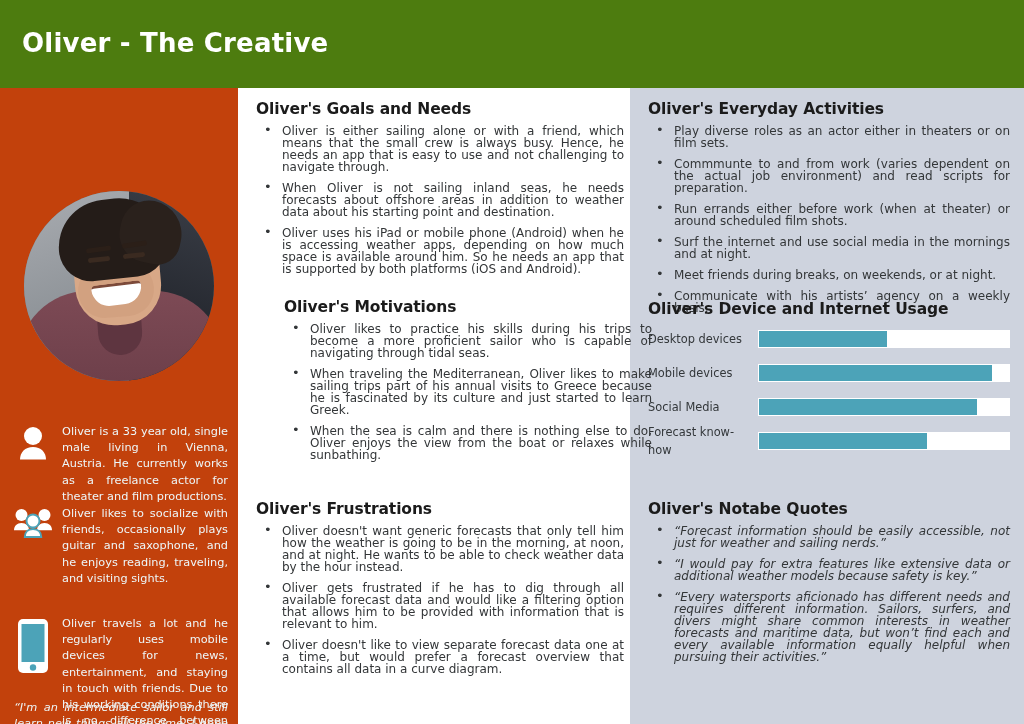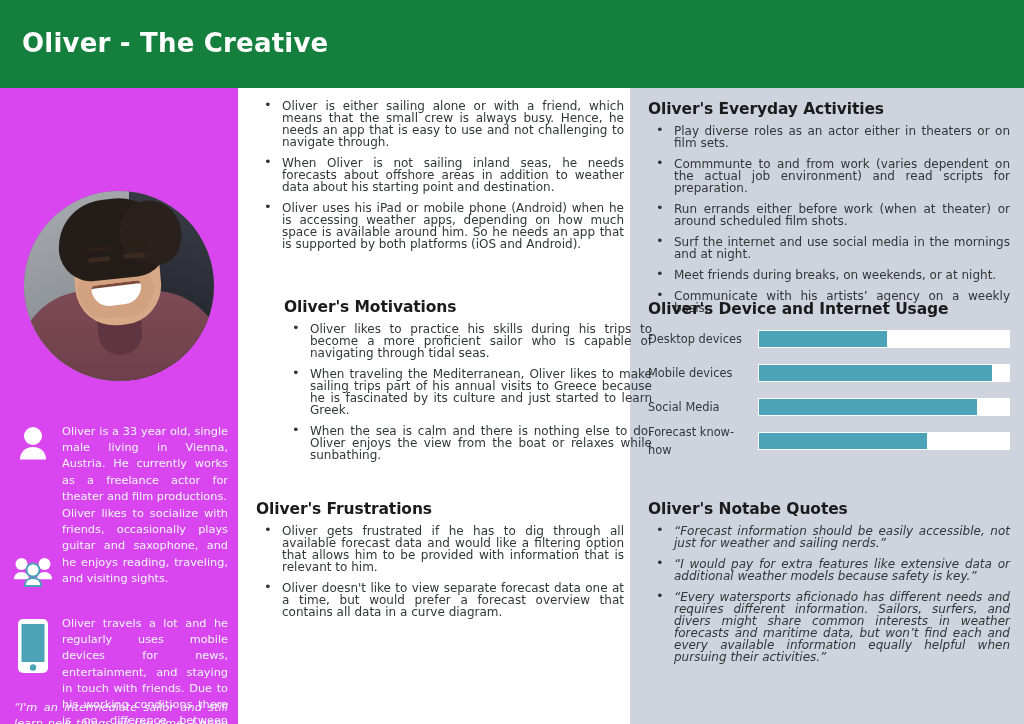--- a/index.html
+++ b/index.html
@@ -7,33 +7,33 @@
   body {
     font-family:"DejaVu Sans", sans-serif;
     background:#ffffff;
     overflow:hidden;
   }
   #page { position:relative; width:1024px; height:724px; }
 
   
   .header {
     position:absolute; left:0; top:0; width:1024px; height:88px;
-    background:#15803d;
+    background:#4d7c0f;
   }
   .header-title {
     position:absolute; left:22px; top:28px;
     font-family:"DejaVu Sans", sans-serif;
     font-size:26px; font-weight:bold; color:#ffffff;
     letter-spacing:0.2px;
   }
 
   
   .sidebar {
     position:absolute; left:0; top:88px; width:238px; height:636px;
-    background:#d946ef;
+    background:#c2410c;
   }
   .midcol {
     position:absolute; left:238px; top:88px; width:392px; height:636px;
     background:#ffffff;
   }
   .rightcol {
     position:absolute; left:630px; top:88px; width:394px; height:636px;
     background:#ced3de;
   }
 
@@ -87,21 +87,21 @@
     position:absolute; left:14px; width:214px;
     display:flex; gap:10px; align-items:flex-start;
   }
   .info-icon { width:38px; flex:0 0 38px; padding-top:2px; }
   .info-icon svg { display:block; }
   .info-text {
     font-size:11.3px; line-height:16.2px; color:#eef7f9;
     text-align:justify; font-family:"DejaVu Sans", sans-serif;
   }
   #info-0 { top:336px; }
-  #info-1 { top:418px;align-items:flex-end; }
+  #info-1 { top:418px; }
   #info-2 { top:528px; }
 
   .side-quote {
     position:absolute; left:14px; top:612px; width:214px;
     font-size:11.3px; line-height:16.2px; color:#eef7f9;
     font-style:italic; text-align:justify;
   }
 
   
   .section { position:absolute; }
@@ -207,39 +207,41 @@
     </div>
 
     <div class="side-quote">“I'm an intermediate sailor and still learn new things all the time. I hope to build enough confidence in the coming years to be able to sail beyond the relatively moderate Mediterranean and inland seas.”</div>
   </div>
 
   <div class="midcol"></div>
 
   <div class="rightcol"></div>
 
   <div class="section" id="sec-goals">
+    <div class="section-title">Oliver's Goals and Needs</div>
     <ul class="bullets">
       <li>Oliver is either sailing alone or with a friend, which means that the small crew is always busy. Hence, he needs an app that is easy to use and not challenging to navigate through.</li>
       <li>When Oliver is not sailing inland seas, he needs forecasts about offshore areas in addition to weather data about his starting point and destination.</li>
       <li>Oliver uses his iPad or mobile phone (Android) when he is accessing weather apps, depending on how much space is available around him. So he needs an app that is supported by both platforms (iOS and Android).</li>
     </ul>
   </div>
 
   <div class="section" id="sec-motivations">
     <div class="section-title">Oliver's Motivations</div>
     <ul class="bullets">
       <li>Oliver likes to practice his skills during his trips to become a more proficient sailor who is capable of navigating through tidal seas.</li>
       <li>When traveling the Mediterranean, Oliver likes to make sailing trips part of his annual visits to Greece because he is fascinated by its culture and just started to learn Greek.</li>
       <li>When the sea is calm and there is nothing else to do, Oliver enjoys the view from the boat or relaxes while sunbathing.</li>
     </ul>
   </div>
 
   <div class="section" id="sec-frustrations">
     <div class="section-title">Oliver's Frustrations</div>
     <ul class="bullets">
+      <li>Oliver doesn't want generic forecasts that only tell him how the weather is going to be in the morning, at noon, and at night. He wants to be able to check weather data by the hour instead.</li>
       <li>Oliver gets frustrated if he has to dig through all available forecast data and would like a filtering option that allows him to be provided with information that is relevant to him.</li>
       <li>Oliver doesn't like to view separate forecast data one at a time, but would prefer a forecast overview that contains all data in a curve diagram.</li>
     </ul>
   </div>
 
   <div class="section" id="sec-activities">
     <div class="section-title">Oliver's Everyday Activities</div>
     <ul class="bullets">
       <li>Play diverse roles as an actor either in theaters or on film sets.</li>
       <li>Commmunte to and from work (varies dependent on the actual job environment) and read scripts for preparation.</li>

